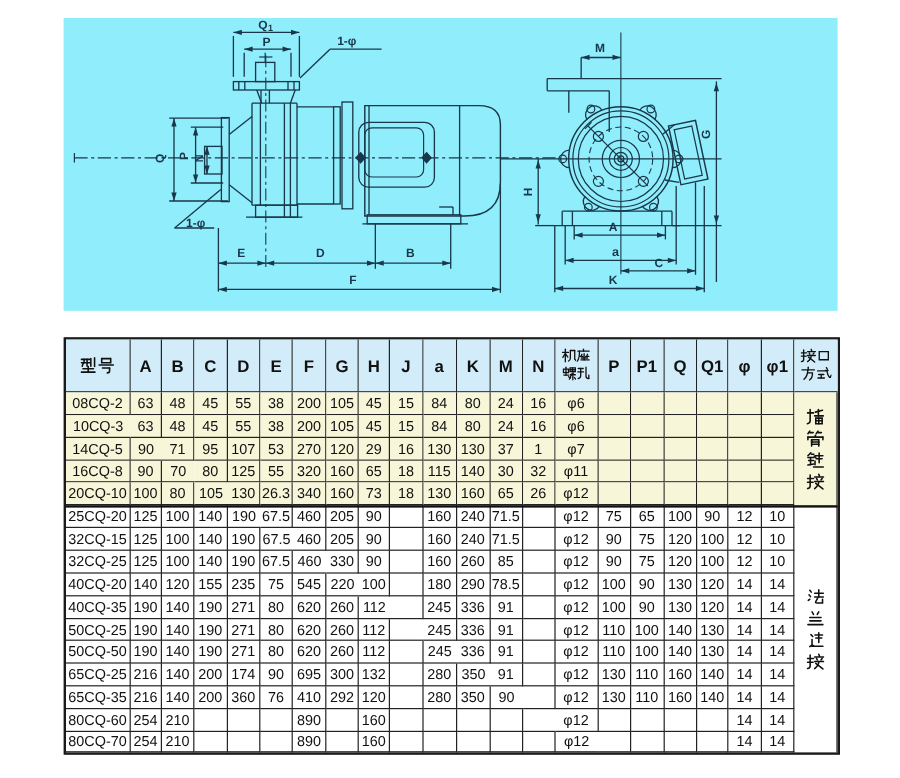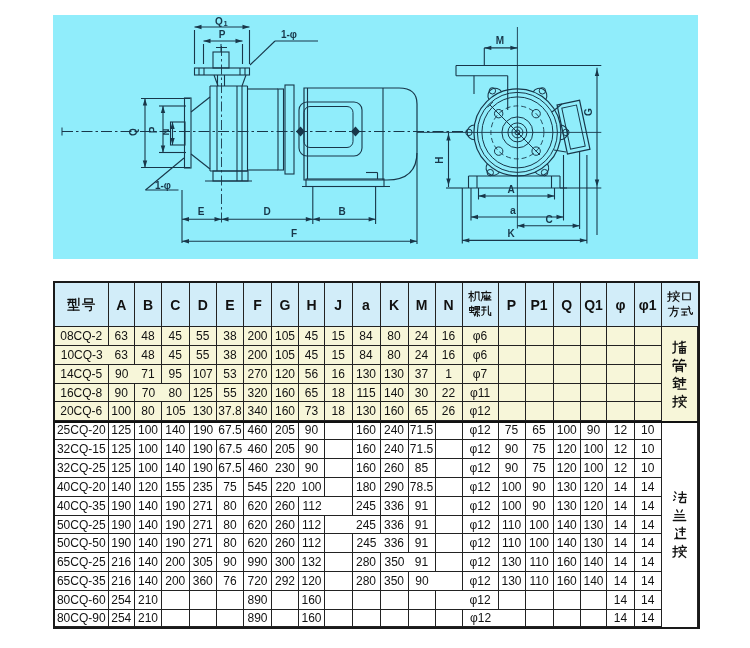--- a/index.html
+++ b/index.html
@@ -358,21 +358,21 @@
     <div class="c d cr" style="grid-row:3;grid-column:20"></div>
     <div class="c d cr" style="grid-row:3;grid-column:21"></div>
     <div class="c d cr" style="grid-row:4;grid-column:1">14CQ-5</div>
     <div class="c d cr" style="grid-row:4;grid-column:2">90</div>
     <div class="c d cr" style="grid-row:4;grid-column:3">71</div>
     <div class="c d cr" style="grid-row:4;grid-column:4">95</div>
     <div class="c d cr" style="grid-row:4;grid-column:5">107</div>
     <div class="c d cr" style="grid-row:4;grid-column:6">53</div>
     <div class="c d cr" style="grid-row:4;grid-column:7">270</div>
     <div class="c d cr" style="grid-row:4;grid-column:8">120</div>
-    <div class="c d cr" style="grid-row:4;grid-column:9">56</div>
+    <div class="c d cr" style="grid-row:4;grid-column:9">29</div>
     <div class="c d cr" style="grid-row:4;grid-column:10">16</div>
     <div class="c d cr" style="grid-row:4;grid-column:11">130</div>
     <div class="c d cr" style="grid-row:4;grid-column:12">130</div>
     <div class="c d cr" style="grid-row:4;grid-column:13">37</div>
     <div class="c d cr" style="grid-row:4;grid-column:14">1</div>
     <div class="c d cr" style="grid-row:4;grid-column:15">φ7</div>
     <div class="c d cr" style="grid-row:4;grid-column:16"></div>
     <div class="c d cr" style="grid-row:4;grid-column:17"></div>
     <div class="c d cr" style="grid-row:4;grid-column:18"></div>
     <div class="c d cr" style="grid-row:4;grid-column:19"></div>
@@ -384,34 +384,34 @@
     <div class="c d cr" style="grid-row:5;grid-column:4">80</div>
     <div class="c d cr" style="grid-row:5;grid-column:5">125</div>
     <div class="c d cr" style="grid-row:5;grid-column:6">55</div>
     <div class="c d cr" style="grid-row:5;grid-column:7">320</div>
     <div class="c d cr" style="grid-row:5;grid-column:8">160</div>
     <div class="c d cr" style="grid-row:5;grid-column:9">65</div>
     <div class="c d cr" style="grid-row:5;grid-column:10">18</div>
     <div class="c d cr" style="grid-row:5;grid-column:11">115</div>
     <div class="c d cr" style="grid-row:5;grid-column:12">140</div>
     <div class="c d cr" style="grid-row:5;grid-column:13">30</div>
-    <div class="c d cr" style="grid-row:5;grid-column:14">22</div>
+    <div class="c d cr" style="grid-row:5;grid-column:14">32</div>
     <div class="c d cr" style="grid-row:5;grid-column:15">φ11</div>
     <div class="c d cr" style="grid-row:5;grid-column:16"></div>
     <div class="c d cr" style="grid-row:5;grid-column:17"></div>
     <div class="c d cr" style="grid-row:5;grid-column:18"></div>
     <div class="c d cr" style="grid-row:5;grid-column:19"></div>
     <div class="c d cr" style="grid-row:5;grid-column:20"></div>
     <div class="c d cr" style="grid-row:5;grid-column:21"></div>
-    <div class="c d cr" style="grid-row:6;grid-column:1">20CQ-6</div>
+    <div class="c d cr" style="grid-row:6;grid-column:1">20CQ-10</div>
     <div class="c d cr" style="grid-row:6;grid-column:2">100</div>
     <div class="c d cr" style="grid-row:6;grid-column:3">80</div>
     <div class="c d cr" style="grid-row:6;grid-column:4">105</div>
     <div class="c d cr" style="grid-row:6;grid-column:5">130</div>
-    <div class="c d cr" style="grid-row:6;grid-column:6">37.8</div>
+    <div class="c d cr" style="grid-row:6;grid-column:6">26.3</div>
     <div class="c d cr" style="grid-row:6;grid-column:7">340</div>
     <div class="c d cr" style="grid-row:6;grid-column:8">160</div>
     <div class="c d cr" style="grid-row:6;grid-column:9">73</div>
     <div class="c d cr" style="grid-row:6;grid-column:10">18</div>
     <div class="c d cr" style="grid-row:6;grid-column:11">130</div>
     <div class="c d cr" style="grid-row:6;grid-column:12">160</div>
     <div class="c d cr" style="grid-row:6;grid-column:13">65</div>
     <div class="c d cr" style="grid-row:6;grid-column:14">26</div>
     <div class="c d cr" style="grid-row:6;grid-column:15">φ12</div>
     <div class="c d cr" style="grid-row:6;grid-column:16"></div>
@@ -462,21 +462,21 @@
     <div class="c d" style="grid-row:8;grid-column:19">100</div>
     <div class="c d" style="grid-row:8;grid-column:20">12</div>
     <div class="c d" style="grid-row:8;grid-column:21">10</div>
     <div class="c d" style="grid-row:9;grid-column:1">32CQ-25</div>
     <div class="c d" style="grid-row:9;grid-column:2">125</div>
     <div class="c d" style="grid-row:9;grid-column:3">100</div>
     <div class="c d" style="grid-row:9;grid-column:4">140</div>
     <div class="c d" style="grid-row:9;grid-column:5">190</div>
     <div class="c d" style="grid-row:9;grid-column:6">67.5</div>
     <div class="c d" style="grid-row:9;grid-column:7">460</div>
-    <div class="c d" style="grid-row:9;grid-column:8">230</div>
+    <div class="c d" style="grid-row:9;grid-column:8">330</div>
     <div class="c d" style="grid-row:9;grid-column:9">90</div>
     <div class="c d" style="grid-row:9;grid-column:10"></div>
     <div class="c d" style="grid-row:9;grid-column:11">160</div>
     <div class="c d" style="grid-row:9;grid-column:12">260</div>
     <div class="c d" style="grid-row:9;grid-column:13">85</div>
     <div class="c d" style="grid-row:9;grid-column:14"></div>
     <div class="c d" style="grid-row:9;grid-column:15">φ12</div>
     <div class="c d" style="grid-row:9;grid-column:16">90</div>
     <div class="c d" style="grid-row:9;grid-column:17">75</div>
     <div class="c d" style="grid-row:9;grid-column:18">120</div>
@@ -564,44 +564,44 @@
     <div class="c d" style="grid-row:13;grid-column:16">110</div>
     <div class="c d" style="grid-row:13;grid-column:17">100</div>
     <div class="c d" style="grid-row:13;grid-column:18">140</div>
     <div class="c d" style="grid-row:13;grid-column:19">130</div>
     <div class="c d" style="grid-row:13;grid-column:20">14</div>
     <div class="c d" style="grid-row:13;grid-column:21">14</div>
     <div class="c d" style="grid-row:14;grid-column:1">65CQ-25</div>
     <div class="c d" style="grid-row:14;grid-column:2">216</div>
     <div class="c d" style="grid-row:14;grid-column:3">140</div>
     <div class="c d" style="grid-row:14;grid-column:4">200</div>
-    <div class="c d" style="grid-row:14;grid-column:5">305</div>
+    <div class="c d" style="grid-row:14;grid-column:5">174</div>
     <div class="c d" style="grid-row:14;grid-column:6">90</div>
-    <div class="c d" style="grid-row:14;grid-column:7">990</div>
+    <div class="c d" style="grid-row:14;grid-column:7">695</div>
     <div class="c d" style="grid-row:14;grid-column:8">300</div>
     <div class="c d" style="grid-row:14;grid-column:9">132</div>
     <div class="c d" style="grid-row:14;grid-column:10"></div>
     <div class="c d" style="grid-row:14;grid-column:11">280</div>
     <div class="c d" style="grid-row:14;grid-column:12">350</div>
     <div class="c d" style="grid-row:14;grid-column:13">91</div>
     <div class="c d" style="grid-row:14;grid-column:14"></div>
     <div class="c d" style="grid-row:14;grid-column:15">φ12</div>
     <div class="c d" style="grid-row:14;grid-column:16">130</div>
     <div class="c d" style="grid-row:14;grid-column:17">110</div>
     <div class="c d" style="grid-row:14;grid-column:18">160</div>
     <div class="c d" style="grid-row:14;grid-column:19">140</div>
     <div class="c d" style="grid-row:14;grid-column:20">14</div>
     <div class="c d" style="grid-row:14;grid-column:21">14</div>
     <div class="c d" style="grid-row:15;grid-column:1">65CQ-35</div>
     <div class="c d" style="grid-row:15;grid-column:2">216</div>
     <div class="c d" style="grid-row:15;grid-column:3">140</div>
     <div class="c d" style="grid-row:15;grid-column:4">200</div>
     <div class="c d" style="grid-row:15;grid-column:5">360</div>
     <div class="c d" style="grid-row:15;grid-column:6">76</div>
-    <div class="c d" style="grid-row:15;grid-column:7">720</div>
+    <div class="c d" style="grid-row:15;grid-column:7">410</div>
     <div class="c d" style="grid-row:15;grid-column:8">292</div>
     <div class="c d" style="grid-row:15;grid-column:9">120</div>
     <div class="c d" style="grid-row:15;grid-column:10"></div>
     <div class="c d" style="grid-row:15;grid-column:11">280</div>
     <div class="c d" style="grid-row:15;grid-column:12">350</div>
     <div class="c d" style="grid-row:15;grid-column:13">90</div>
     <div class="c d" style="grid-row:15;grid-column:14"></div>
     <div class="c d" style="grid-row:15;grid-column:15">φ12</div>
     <div class="c d" style="grid-row:15;grid-column:16">130</div>
     <div class="c d" style="grid-row:15;grid-column:17">110</div>
@@ -623,21 +623,21 @@
     <div class="c d" style="grid-row:16;grid-column:12"></div>
     <div class="c d" style="grid-row:16;grid-column:13"></div>
     <div class="c d" style="grid-row:16;grid-column:14"></div>
     <div class="c d" style="grid-row:16;grid-column:15">φ12</div>
     <div class="c d" style="grid-row:16;grid-column:16"></div>
     <div class="c d" style="grid-row:16;grid-column:17"></div>
     <div class="c d" style="grid-row:16;grid-column:18"></div>
     <div class="c d" style="grid-row:16;grid-column:19"></div>
     <div class="c d" style="grid-row:16;grid-column:20">14</div>
     <div class="c d" style="grid-row:16;grid-column:21">14</div>
-    <div class="c d" style="grid-row:17;grid-column:1">80CQ-90</div>
+    <div class="c d" style="grid-row:17;grid-column:1">80CQ-70</div>
     <div class="c d" style="grid-row:17;grid-column:2">254</div>
     <div class="c d" style="grid-row:17;grid-column:3">210</div>
     <div class="c d" style="grid-row:17;grid-column:4"></div>
     <div class="c d" style="grid-row:17;grid-column:5"></div>
     <div class="c d" style="grid-row:17;grid-column:6"></div>
     <div class="c d" style="grid-row:17;grid-column:7">890</div>
     <div class="c d" style="grid-row:17;grid-column:8"></div>
     <div class="c d" style="grid-row:17;grid-column:9">160</div>
     <div class="c d" style="grid-row:17;grid-column:10"></div>
     <div class="c d" style="grid-row:17;grid-column:11"></div>

